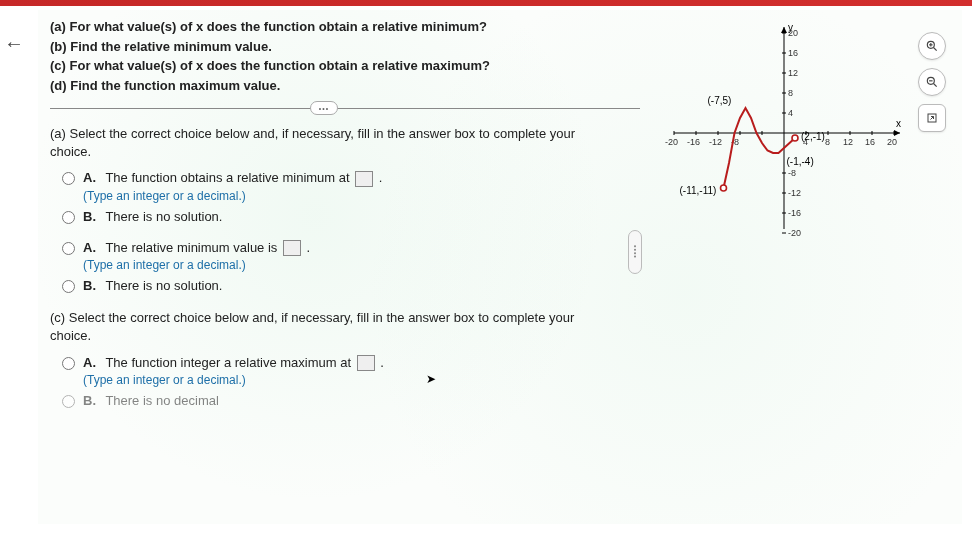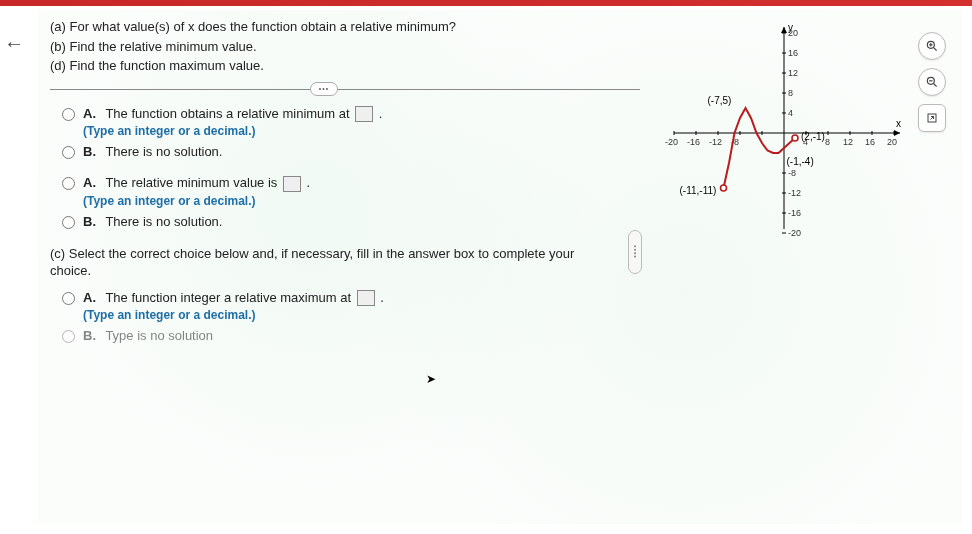--- a/index.html
+++ b/index.html
@@ -31,40 +31,40 @@
       position: absolute;
       left: 38px;
       top: 10px;
       right: 10px;
       bottom: 10px;
       background: #fbfdfb;
       background-image: radial-gradient(circle at 30% 40%, rgba(180,230,200,0.15) 0%, transparent 40%),
                         radial-gradient(circle at 70% 55%, rgba(180,230,200,0.12) 0%, transparent 45%);
       padding: 8px 18px 8px 12px;
     }
-    .questions p { margin-bottom: 2px; line-height: 1.35; }
+    .questions p { margin-bottom: 2px; line-height: 1.35; font-weight: bold; }
     .hr-wrap { position: relative; margin: 14px 0 16px 0; }
     .hr-line { border: none; border-top: 1px solid #888; }
     .hr-pill {
       position: absolute; left: 260px; top: -7px;
       background: #fff; border: 1px solid #aaa; border-radius: 10px;
       width: 28px; height: 14px; display: flex; align-items: center; justify-content: center;
       font-size: 7px; letter-spacing: 1px; color: #666;
     }
     .prompt { margin-bottom: 10px; line-height: 1.35; max-width: 560px; }
     .choice-group { margin: 6px 0 16px 12px; }
     .choice-row { display: flex; align-items: flex-start; margin: 6px 0; }
     .choice-row input[type=radio] { margin-top: 2px; margin-right: 8px; cursor: pointer; }
     .choice-label { cursor: pointer; }
     .choice-letter { font-weight: bold; margin-right: 6px; }
     .ans-box {
       display: inline-block; width: 18px; height: 16px;
       border: 1px solid #888; background: #efefef; vertical-align: middle; margin: 0 2px;
     }
-    .hint { color: #1e6fa8; font-size: 12px; margin-left: 0; margin-top: 2px; display: block; font-weight: bold; }
+    .hint { color: #1e6fa8; font-size: 12px; margin-left: 0; margin-top: 2px; display: block; }
     .graph-panel {
       position: absolute;
       right: 8px;
       top: 8px;
       width: 300px;
       height: 240px;
     }
     .graph-panel svg { display: block; }
     .tool-column {
       position: absolute; right: 8px; top: 14px; display: flex; flex-direction: column; gap: 8px;
@@ -89,28 +89,30 @@
 
 <div class="topbar"></div>
 <div class="back-arrow">←</div>
 
 <div class="page">
 
   <div class="content-left">
     <div class="questions">
       <p>(a) For what value(s) of x does the function obtain a relative minimum?</p>
       <p>(b) Find the relative minimum value.</p>
+      <p>(c) For what value(s) of x does the function obtain a relative maximum?</p>
       <p>(d) Find the function maximum value.</p>
     </div>
 
     <div class="hr-wrap">
       <hr class="hr-line">
       <div class="hr-pill">•••</div>
     </div>
 
+    <p class="prompt">(a) Select the correct choice below and, if necessary, fill in the answer box to complete your choice.</p>
     <div class="choice-group">
       <div class="choice-row">
         <input type="radio" name="qa" style="">
         <label class="choice-label">
           <span class="choice-letter">A.</span>
           <span>The function obtains a relative minimum at </span>
           <span class="ans-box"></span>
           <span>.</span>
           <span class="hint">(Type an integer or a decimal.)</span>
         </label>
@@ -153,21 +155,21 @@
           <span>The function integer a relative maximum at </span>
           <span class="ans-box"></span>
           <span>.</span>
           <span class="hint">(Type an integer or a decimal.)</span>
         </label>
       </div>
       <div class="choice-row" style="opacity:.55">
         <input type="radio" name="qc" style="">
         <label class="choice-label">
           <span class="choice-letter">B.</span>
-          <span>Type is no solution</span>
+          <span>There is no decimal</span>
         </label>
       </div>
     </div>
   </div>
 
   <div class="graph-panel">
     <svg id="graph-svg" width="260" height="230">
         <line x1="20" y1="115" x2="246" y2="115" stroke="#000" stroke-width="1"></line>
         <line x1="130" y1="211" x2="130" y2="9" stroke="#000" stroke-width="1"></line>
         <polygon points="246,115 240,112 240,118" fill="#000"></polygon>

